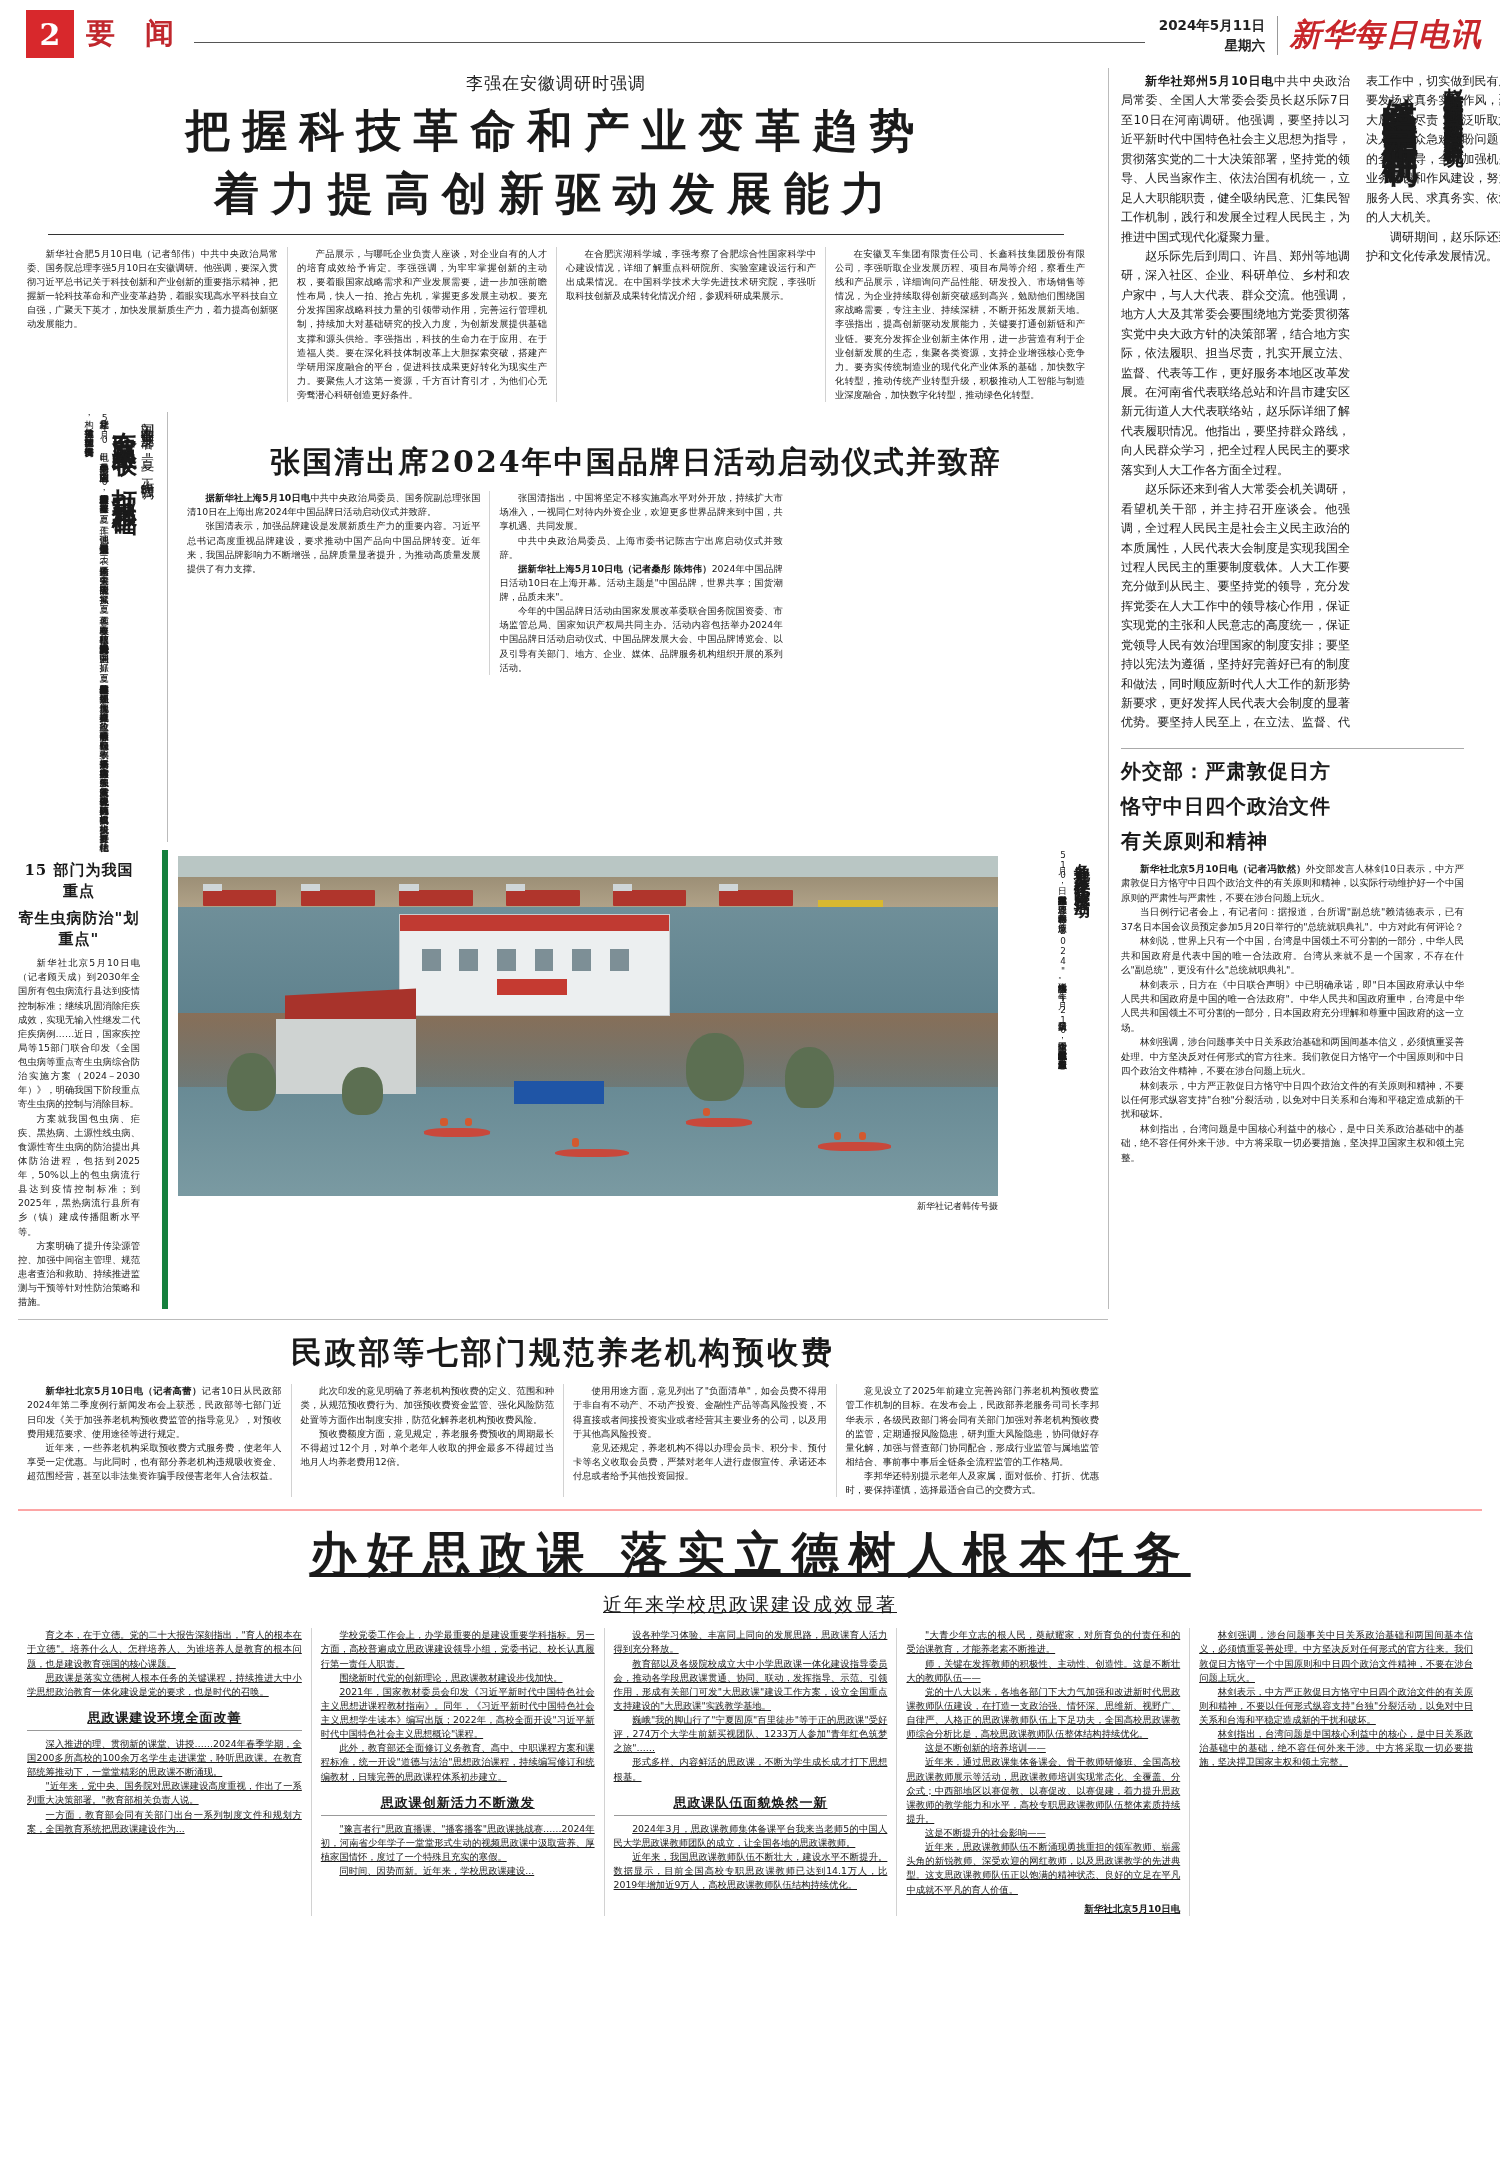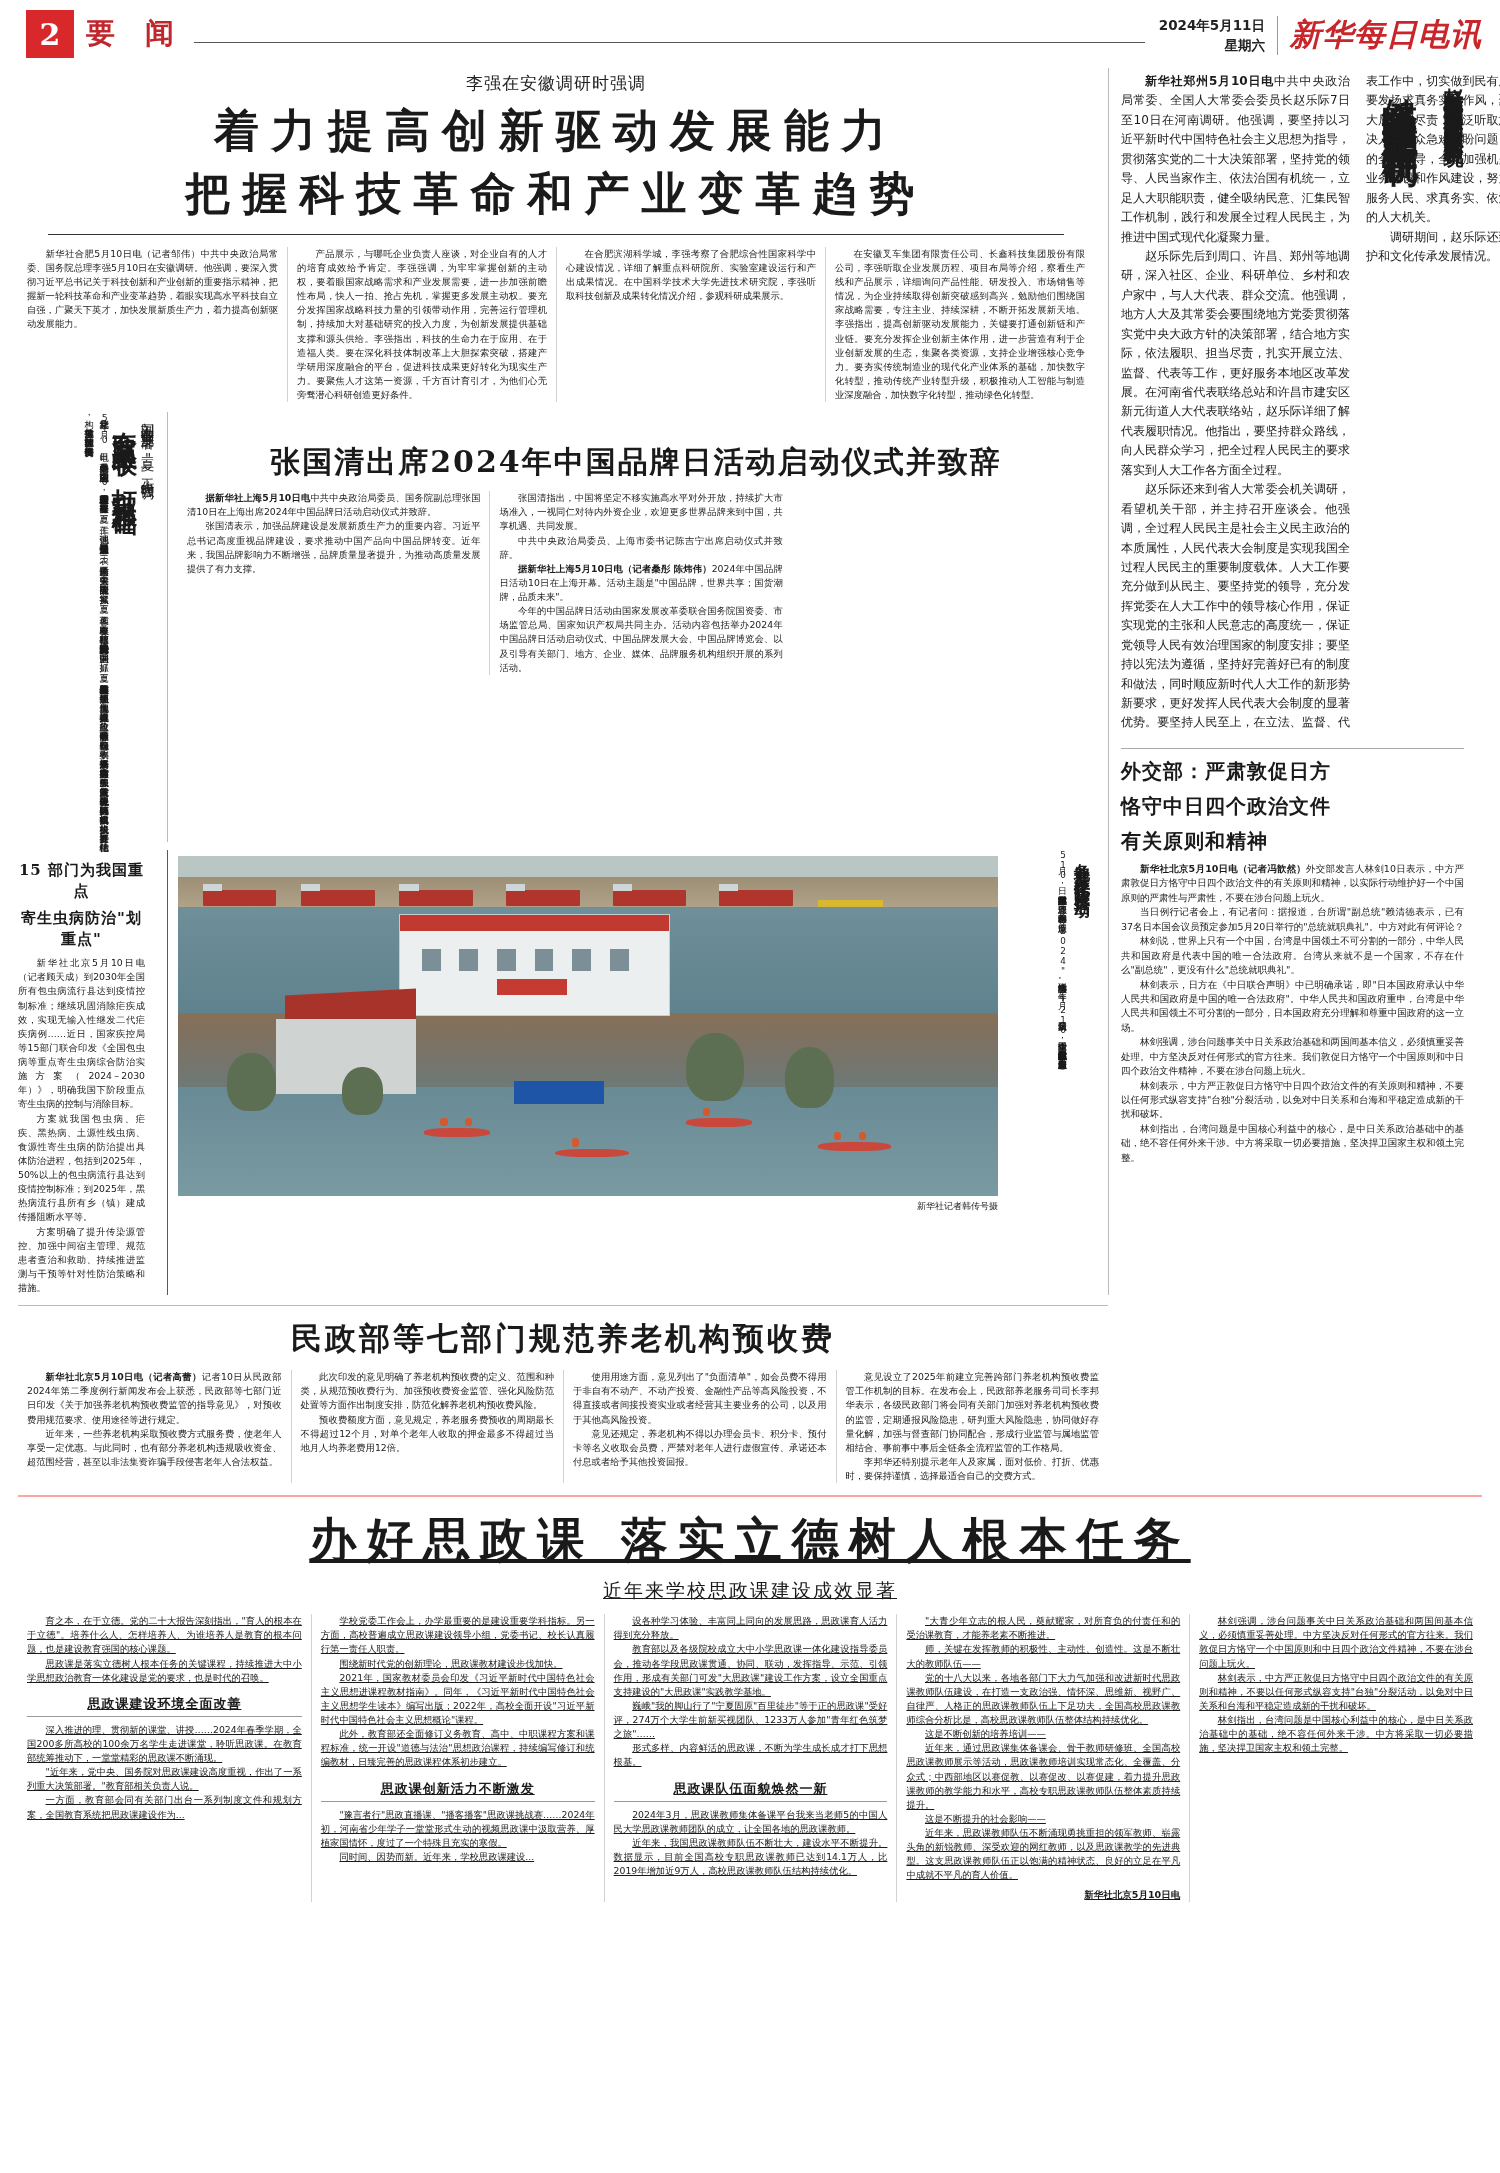--- a/index.html
+++ b/index.html
@@ -159,22 +159,22 @@
       <div>2024年5月11日</div>
       <div>星期六</div>
     </div>
     <div class="paper-name">新华每日电讯</div>
   </div>
 
   <div class="top-wrap">
 
     <div class="top-left">
       <div class="kicker">李强在安徽调研时强调</div>
+      <div class="main-head">把握科技革命和产业变革趋势</div>
       <div class="main-head">着力提高创新驱动发展能力</div>
-      <div class="main-head">把握科技革命和产业变革趋势</div>
       <div class="head-rule"></div>
 
       <div class="cols4">
         <div style="width:25%">
           <div class="tx">
             <p><span class="lede nowrap"></span><span>新华社合肥5月10日电（记者邹伟）中共中央政治局常委、国务院总理李强5月10日在安徽调研。他强调，要深入贯彻习近平总书记关于科技创新和产业创新的重要指示精神，把握新一轮科技革命和产业变革趋势，着眼实现高水平科技自立自强，广聚天下英才，加快发展新质生产力，着力提高创新驱动发展能力。</span></p>
           </div>
         </div>
         <div style="width:25%">
           <div class="tx">
@@ -216,21 +216,21 @@
                 <p>中共中央政治局委员、上海市委书记陈吉宁出席启动仪式并致辞。</p>
                 <p><span class="lede">据新华社上海5月10日电（记者桑彤 陈炜伟）</span><span>2024年中国品牌日活动10日在上海开幕。活动主题是"中国品牌，世界共享；国货潮牌，品质未来"。</span></p>
                 <p>今年的中国品牌日活动由国家发展改革委联合国务院国资委、市场监管总局、国家知识产权局共同主办。活动内容包括举办2024年中国品牌日活动启动仪式、中国品牌发展大会、中国品牌博览会、以及引导有关部门、地方、企业、媒体、品牌服务机构组织开展的系列活动。</p>
               </div>
             </div>
           </div>
         </div>
       </div>
 
       <div style="display:flex; margin-top:8px;">
-        <div style="width:150px; padding-right:22px; border-right:1px solid #15803d;">
+        <div style="width:150px; padding-right:22px; border-right:6px solid #15803d;">
           <div class="small-h" style="font-size:15px;">15 部门为我国重点</div>
           <div class="small-h" style="font-size:15px; margin-top:0;">寄生虫病防治"划重点"</div>
           <div class="tx">
             <p>新华社北京5月10日电（记者顾天成）到2030年全国所有包虫病流行县达到疫情控制标准；继续巩固消除疟疾成效，实现无输入性继发二代疟疾病例……近日，国家疾控局等15部门联合印发《全国包虫病等重点寄生虫病综合防治实施方案（2024－2030年）》，明确我国下阶段重点寄生虫病的控制与消除目标。</p>
             <p>方案就我国包虫病、疟疾、黑热病、土源性线虫病、食源性寄生虫病的防治提出具体防治进程，包括到2025年，50%以上的包虫病流行县达到疫情控制标准；到2025年，黑热病流行县所有乡（镇）建成传播阻断水平等。</p>
             <p>方案明确了提升传染源管控、加强中间宿主管理、规范患者查治和救助、持续推进监测与干预等针对性防治策略和措施。</p>
           </div>
         </div>
 
         <div style="flex:1; padding-left:10px; display:flex;">

